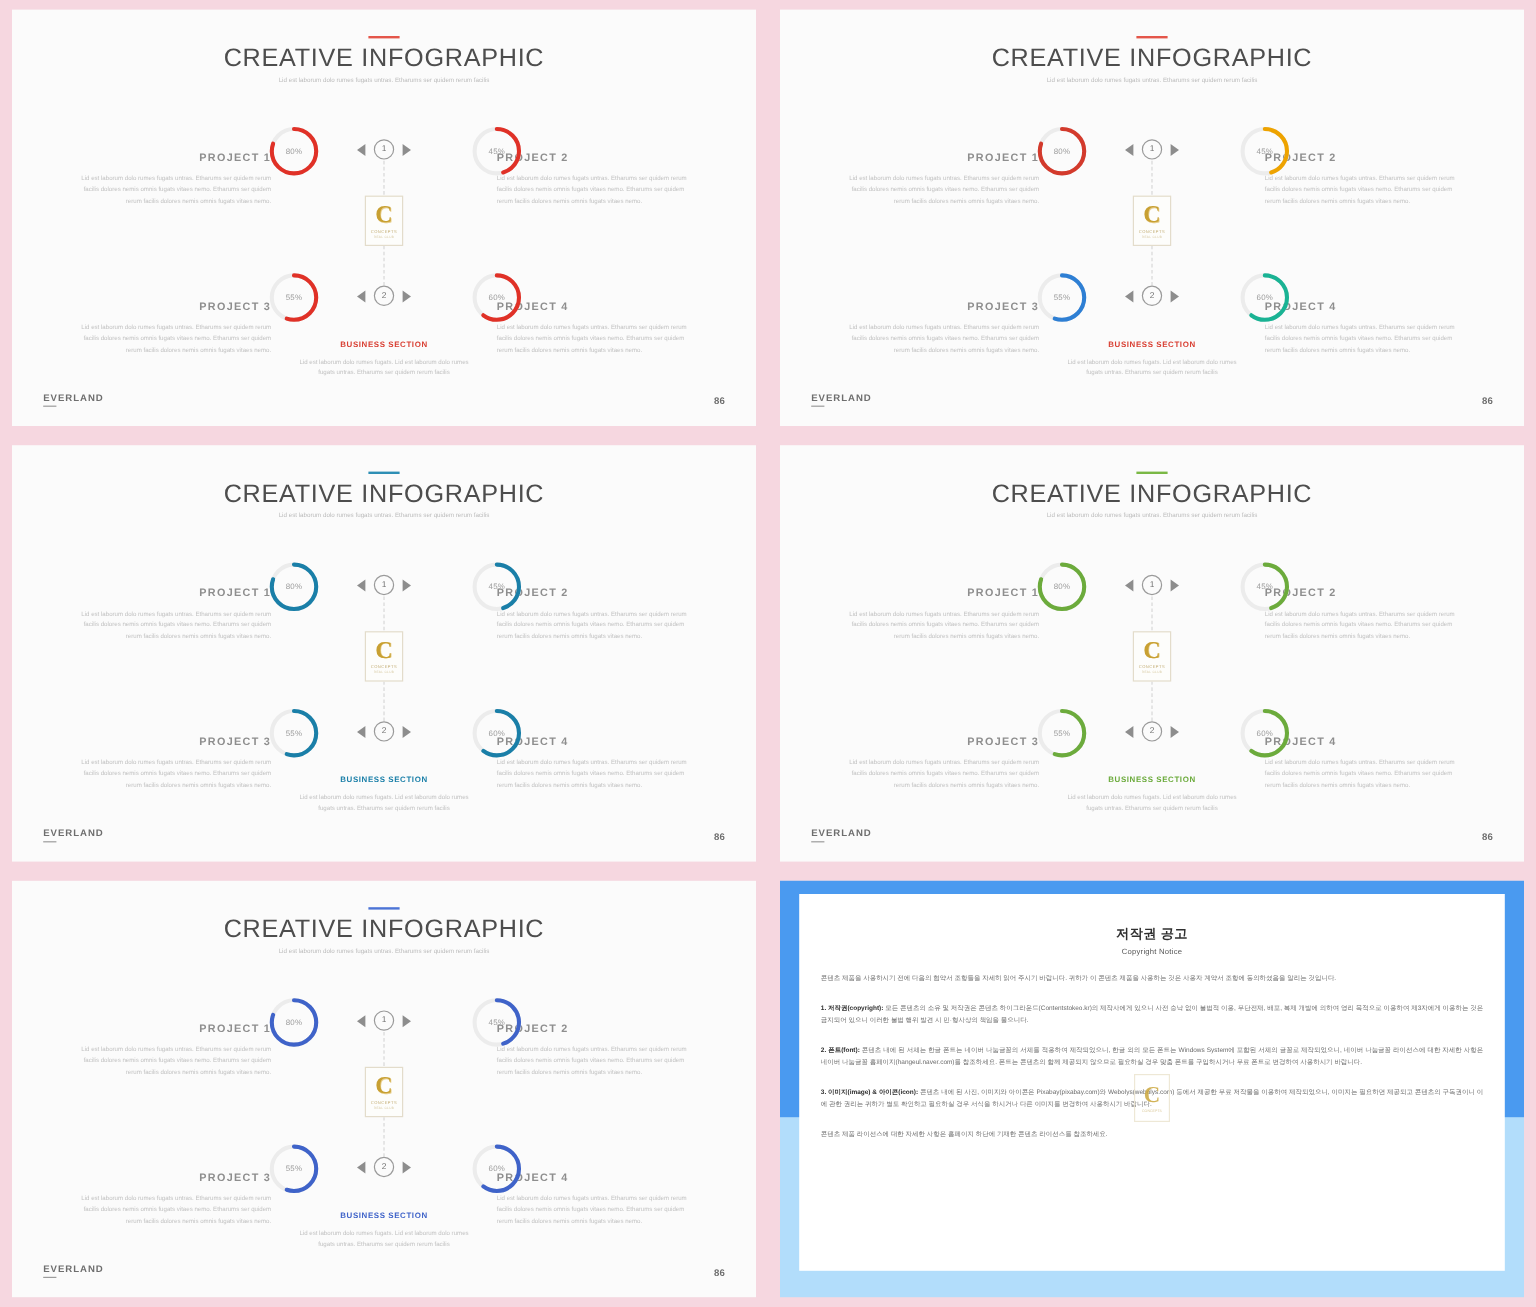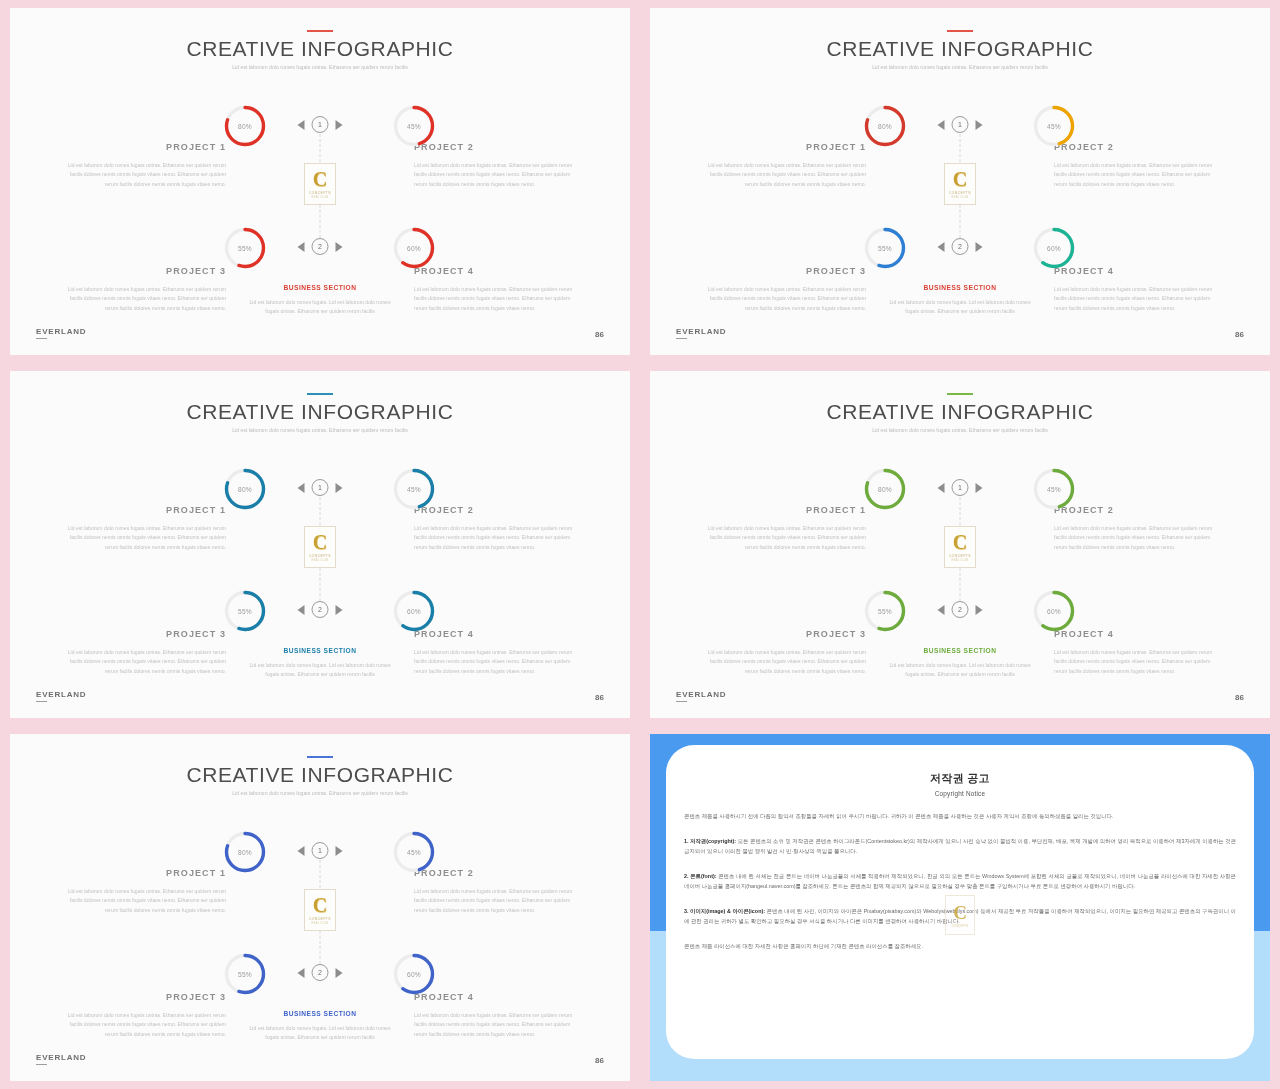--- a/index.html
+++ b/index.html
@@ -42,21 +42,20 @@
     font-size: 5.2px; line-height: 1.75; color: #bcbcbc;
   }
 
   
   .proj { position: absolute; width: 168px; }
   .proj.left  { left: 48px;  text-align: right; }
   .proj.right { right: 48px; text-align: left; }
   .proj-title {
     font-size: 9px; font-weight: 700; letter-spacing: 1.1px;
     color: #8e8e8e;
-    margin-top: 16px;
   }
   .proj-body {
     margin-top: 9px;
     font-size: 5.1px; line-height: 1.82; color: #c2c2c2;
   }
   .p1 { top: 118px; }
   .p2 { top: 118px; }
   .p3 { top: 242px; }
   .p4 { top: 242px; }
 
@@ -154,21 +153,20 @@
   }
   .cr-band {
     position: absolute; left: 0; top: 0; right: 0;
     height: 197px; background: #4a9af0;
   }
   .cr-paper {
     position: absolute; left: 16px; right: 16px; top: 11px; bottom: 22px;
     background: #ffffff;
     padding: 26px 18px 10px 18px;
     overflow: hidden;
-    border-radius: 28px;
   }
   .cr-h1 {
     text-align: center; font-size: 11px; font-weight: 700; color: #303030;
     letter-spacing: .3px;
   }
   .cr-h2 {
     text-align: center; font-size: 6.4px; color: #555; margin-top: 4px;
     letter-spacing: .2px;
   }
   .cr-p {

